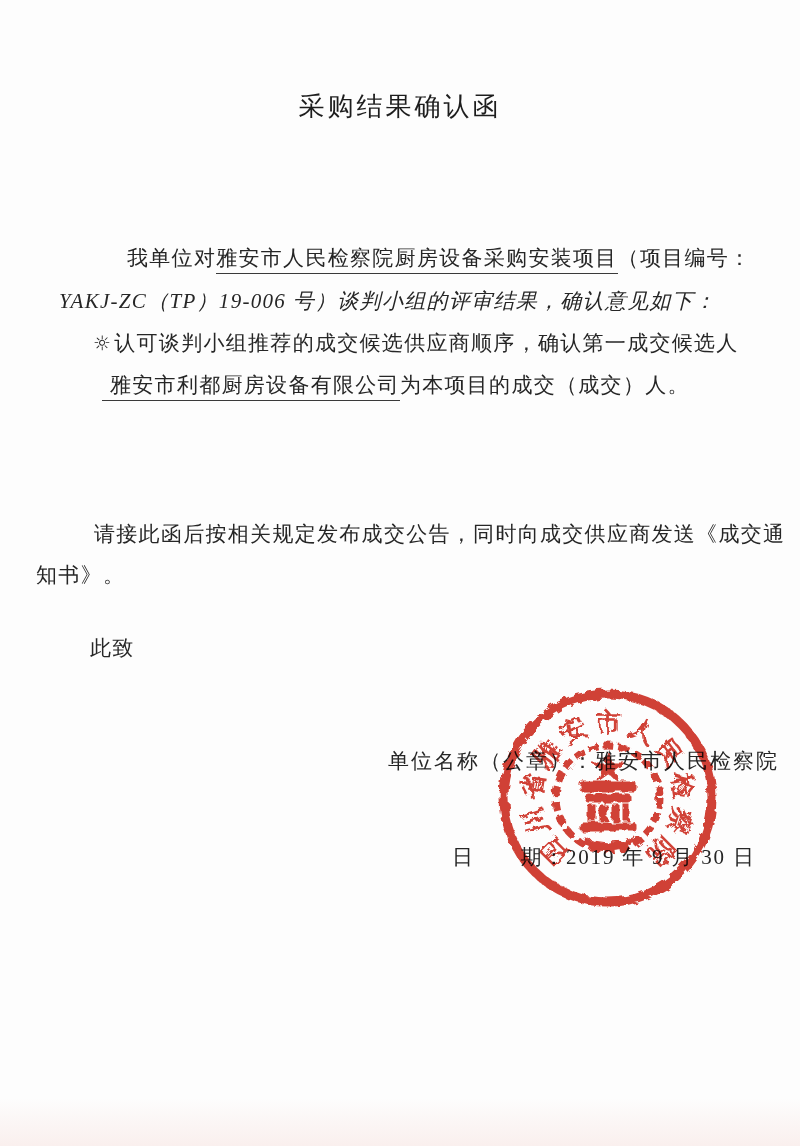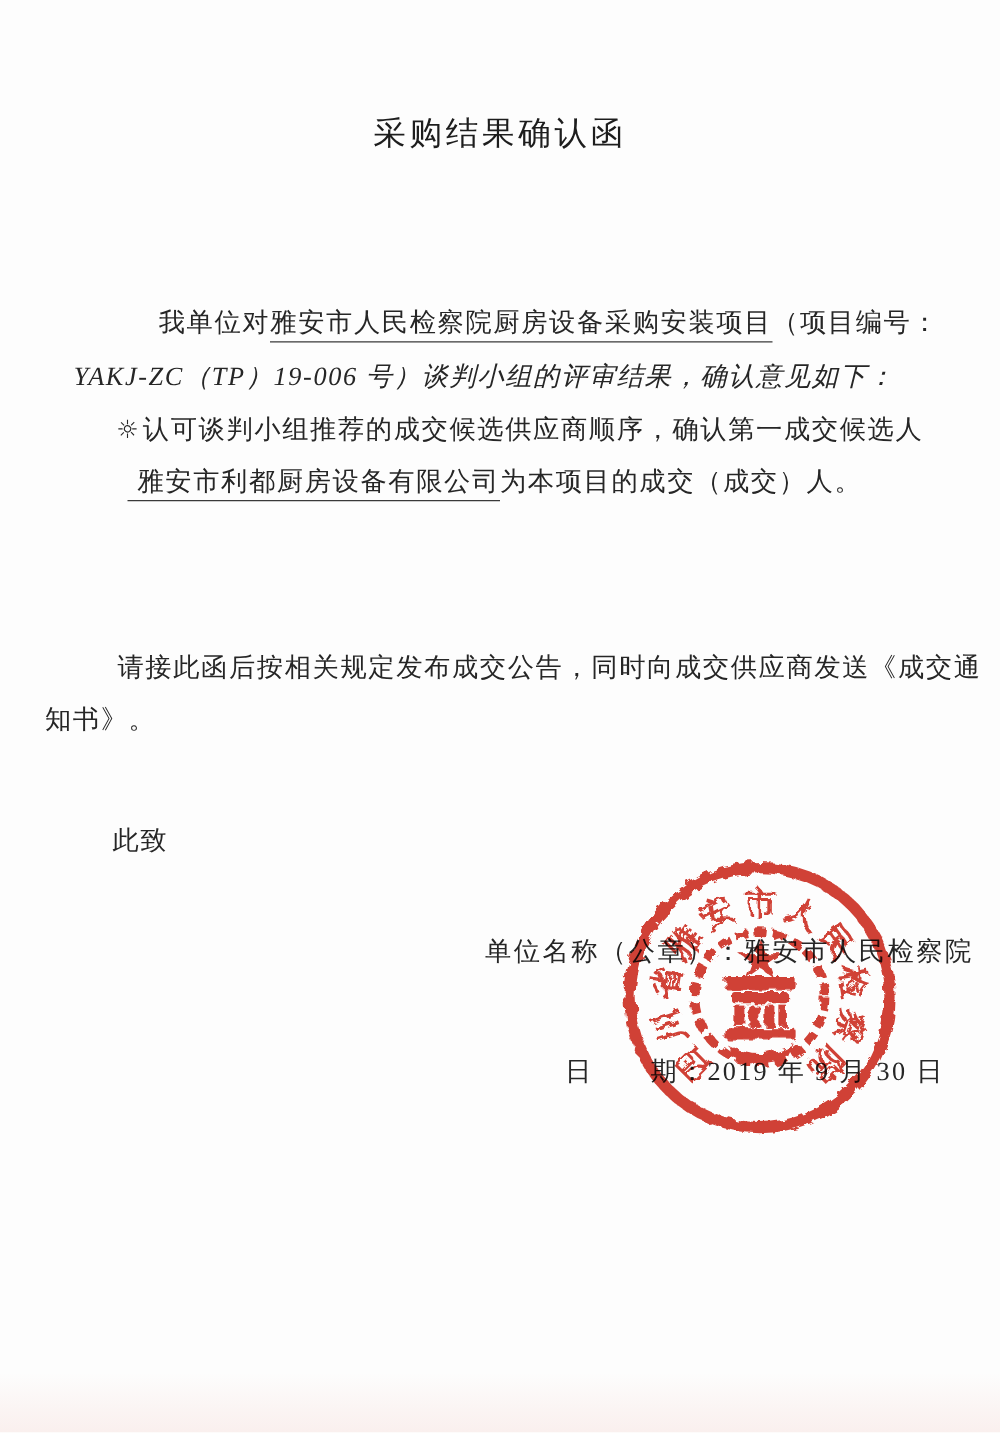--- a/index.html
+++ b/index.html
@@ -65,21 +65,21 @@
   <div class="line" style="left:59px; top:289px;font-style:italic;">YAKJ-ZC（TP）19-006 号）谈判小组的评审结果，确认意见如下：</div>
 
   <div class="line" style="left:93px; top:331px;"><span class="bullet-icon">☼</span><span>认可谈判小组推荐的成交候选供应商顺序，确认第一成交候选人</span></div>
 
   <div class="line" style="left:94px; top:522px;">请接此函后按相关规定发布成交公告，同时向成交供应商发送《成交通</div>
 
   <div class="line" style="left:102px; top:373px;"><span class="u2">雅安市利都厨房设备有限公司</span><span>为本项目的成交（成交）人。</span></div>
 
   <div class="line" style="left:36px; top:563px;">知书》。</div>
 
-  <div class="line" style="left:90px; top:636px;margin-top:24px;">此致</div>
+  <div class="line" style="left:90px; top:636px;">此致</div>
 
   <div class="line" style="left:388px; top:749px; letter-spacing:2px;"><span>单位名称（公章）：</span><span>雅安市人民检察院</span></div>
 
   <div class="line" style="left:452px; top:845px; letter-spacing:1.8px;"><span>日　　期：</span><span>2019 年 9 月 30 日</span></div>
 
   <svg class="seal-wrap" viewBox="0 0 224 224" aria-hidden="true">
     <defs>
       <filter id="stamp-rough" x="-15%" y="-15%" width="130%" height="130%">
         <feTurbulence type="fractalNoise" baseFrequency="0.12" numOctaves="3" seed="11" result="n"></feTurbulence>
         <feDisplacementMap in="SourceGraphic" in2="n" scale="7"></feDisplacementMap>

